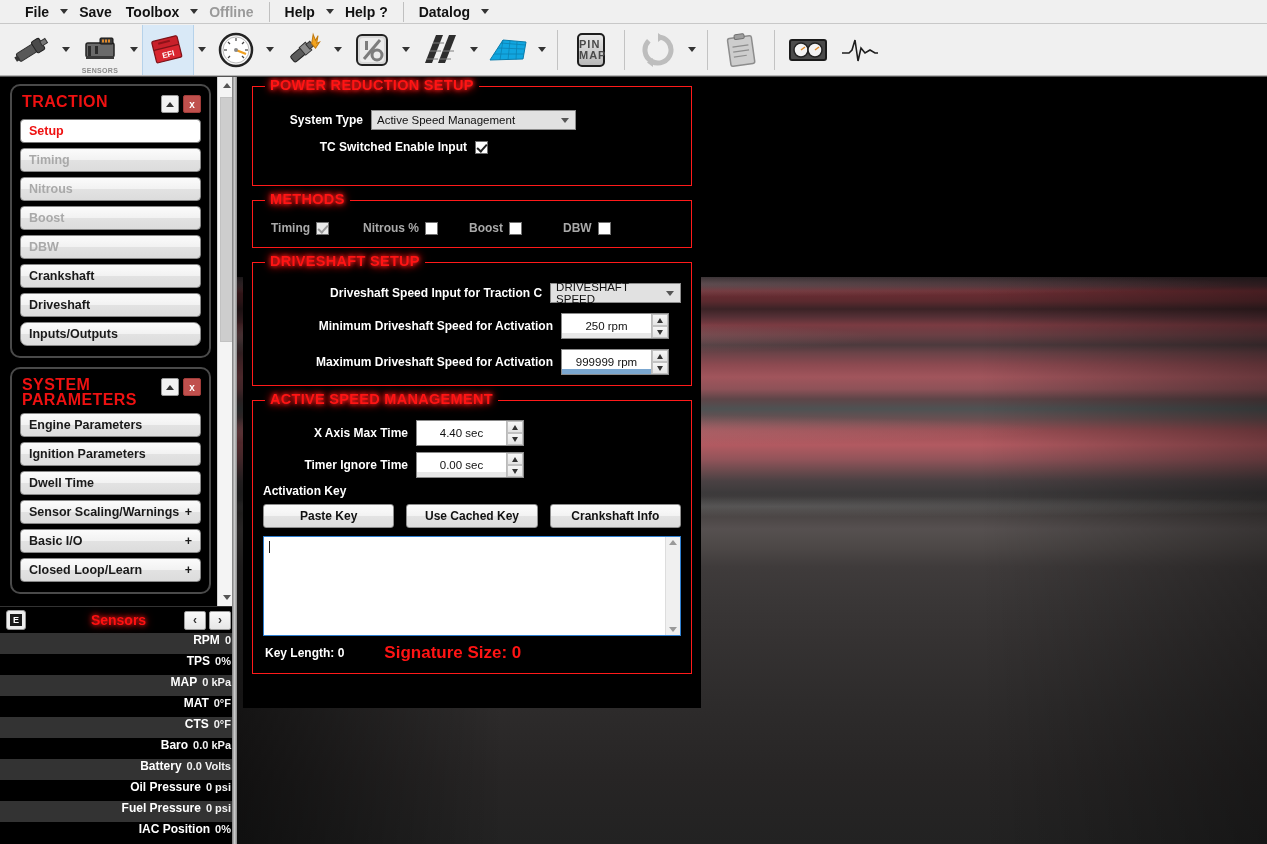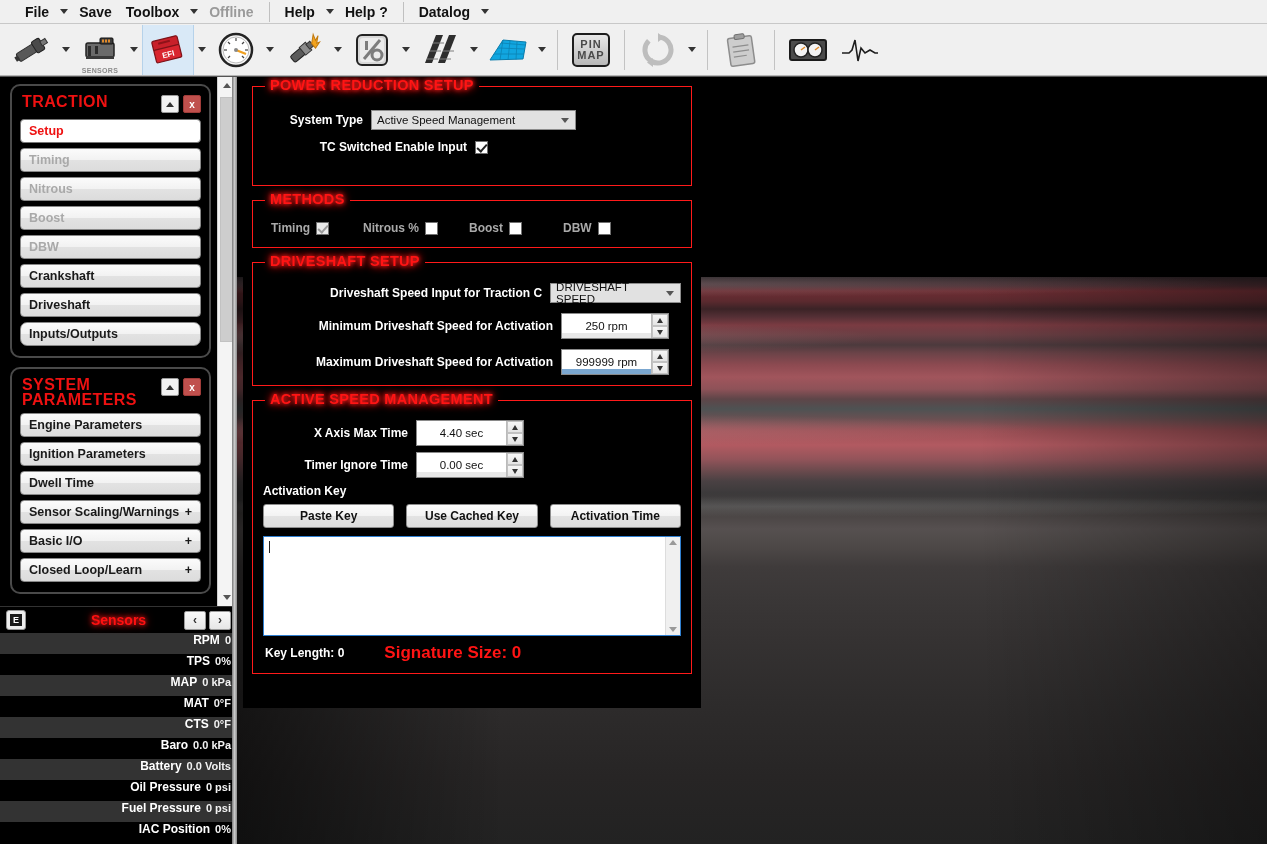--- a/index.html
+++ b/index.html
@@ -452,21 +452,21 @@
         </g>
       </svg>
     </div>
     <div class="tb-caret">
         <i></i>
       </div>
 
     <div class="tb-sep"></div>
 
     <div class="tb-btn">
-      <div style="width:38px;height:34px;border:2px solid #1d1d1d;border-radius:5px;background:linear-gradient(to bottom,#e8e8e8,#b9b9b9);display:flex;flex-direction:column;align-items:center;justify-content:center;line-height:11px;">
+      <div style="width:28px;height:34px;border:2px solid #1d1d1d;border-radius:5px;background:linear-gradient(to bottom,#e8e8e8,#b9b9b9);display:flex;flex-direction:column;justify-content:center;line-height:11px;">
         <span style="font-size:11px;font-weight:bold;color:#4a4a4a;letter-spacing:1px;">PIN</span>
         <span style="font-size:11px;font-weight:bold;color:#4a4a4a;letter-spacing:1px;">MAP</span>
       </div>
     </div>
 
     <div class="tb-sep"></div>
 
     <div class="tb-btn">
       <svg width="34" height="34" viewBox="0 0 34 34">
         <path d="M17 4 a13 13 0 1 1 -9.2 3.8" fill="none" stroke="#bdbdbd" stroke-width="5"></path>
@@ -744,21 +744,21 @@
                 </div>
             </div>
           </div>
         </div>
 
         <div class="akey-label">Activation Key</div>
 
         <div class="keybtns">
           <div class="keybtn">Paste Key</div>
           <div class="keybtn">Use Cached Key</div>
-          <div class="keybtn">Activation Time</div>
+          <div class="keybtn">Crankshaft Info</div>
         </div>
 
         <div class="keyarea">
           <div class="ta"><span class="caret"></span></div>
           <div class="vsb">
             <i class="up"></i>
             <i class="dn"></i>
           </div>
         </div>
 

